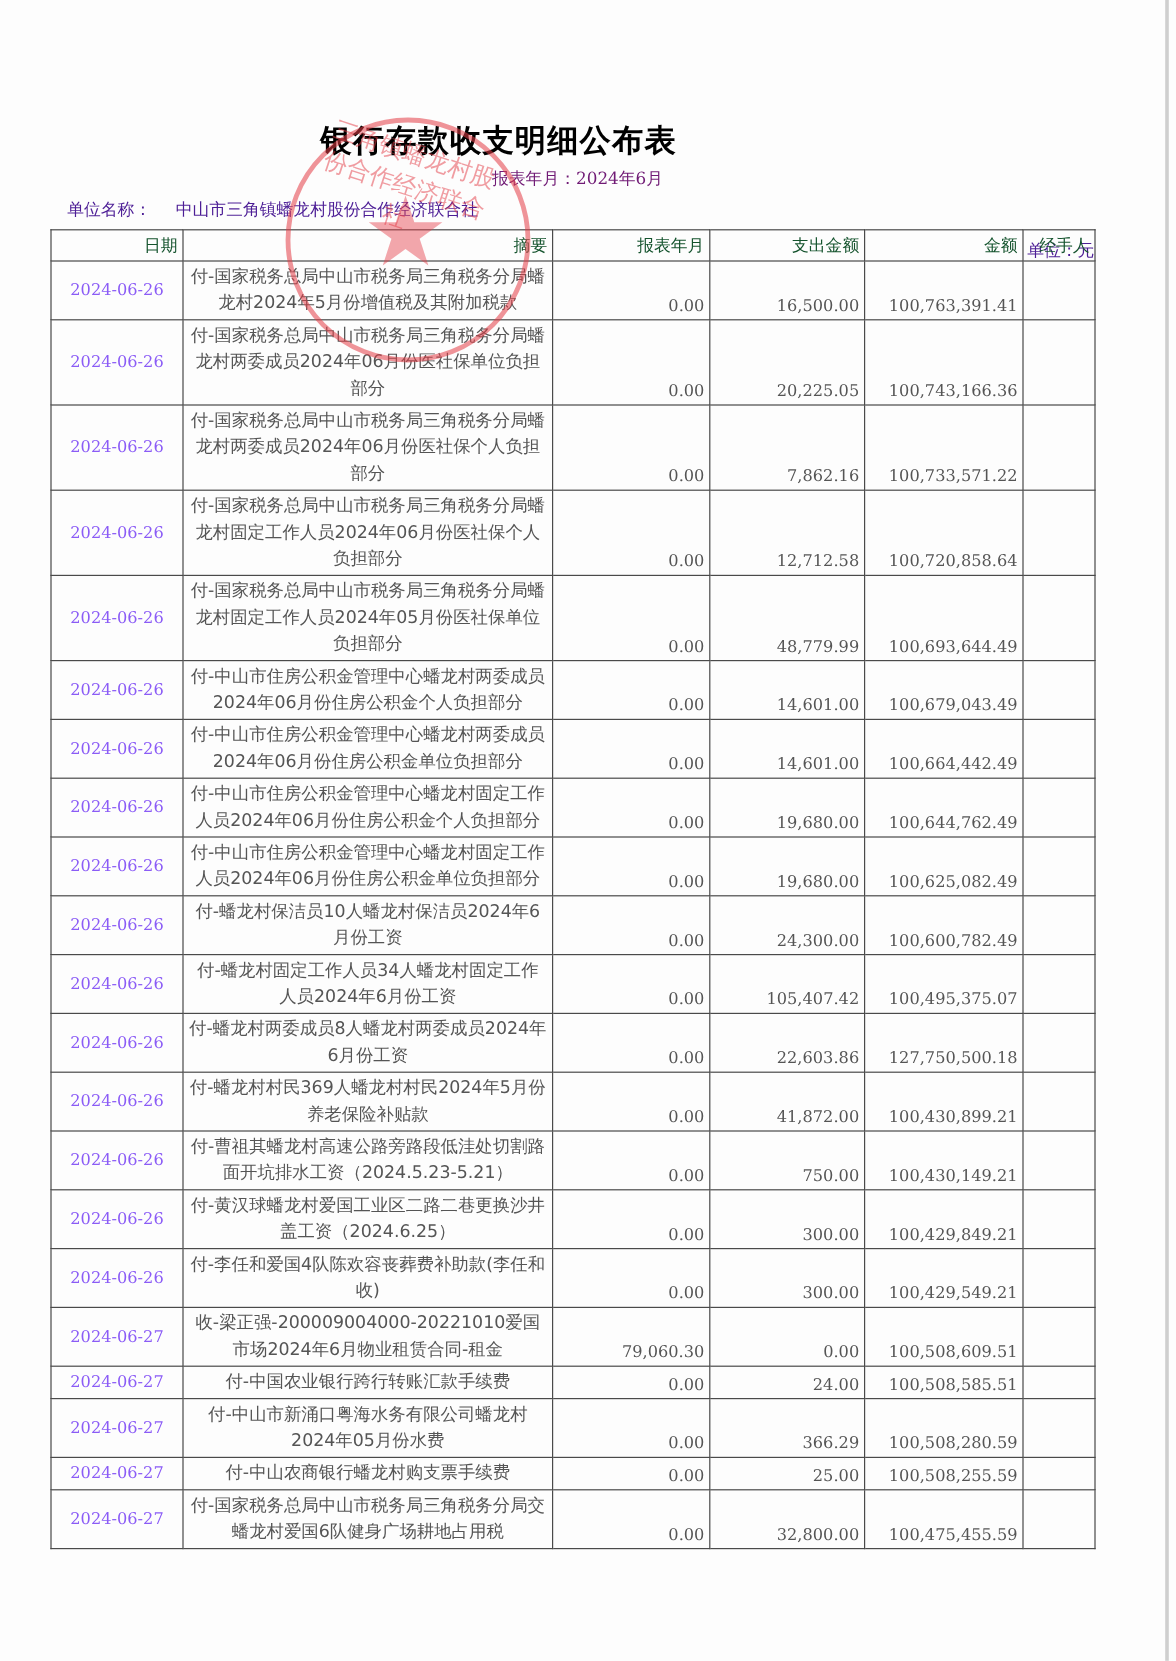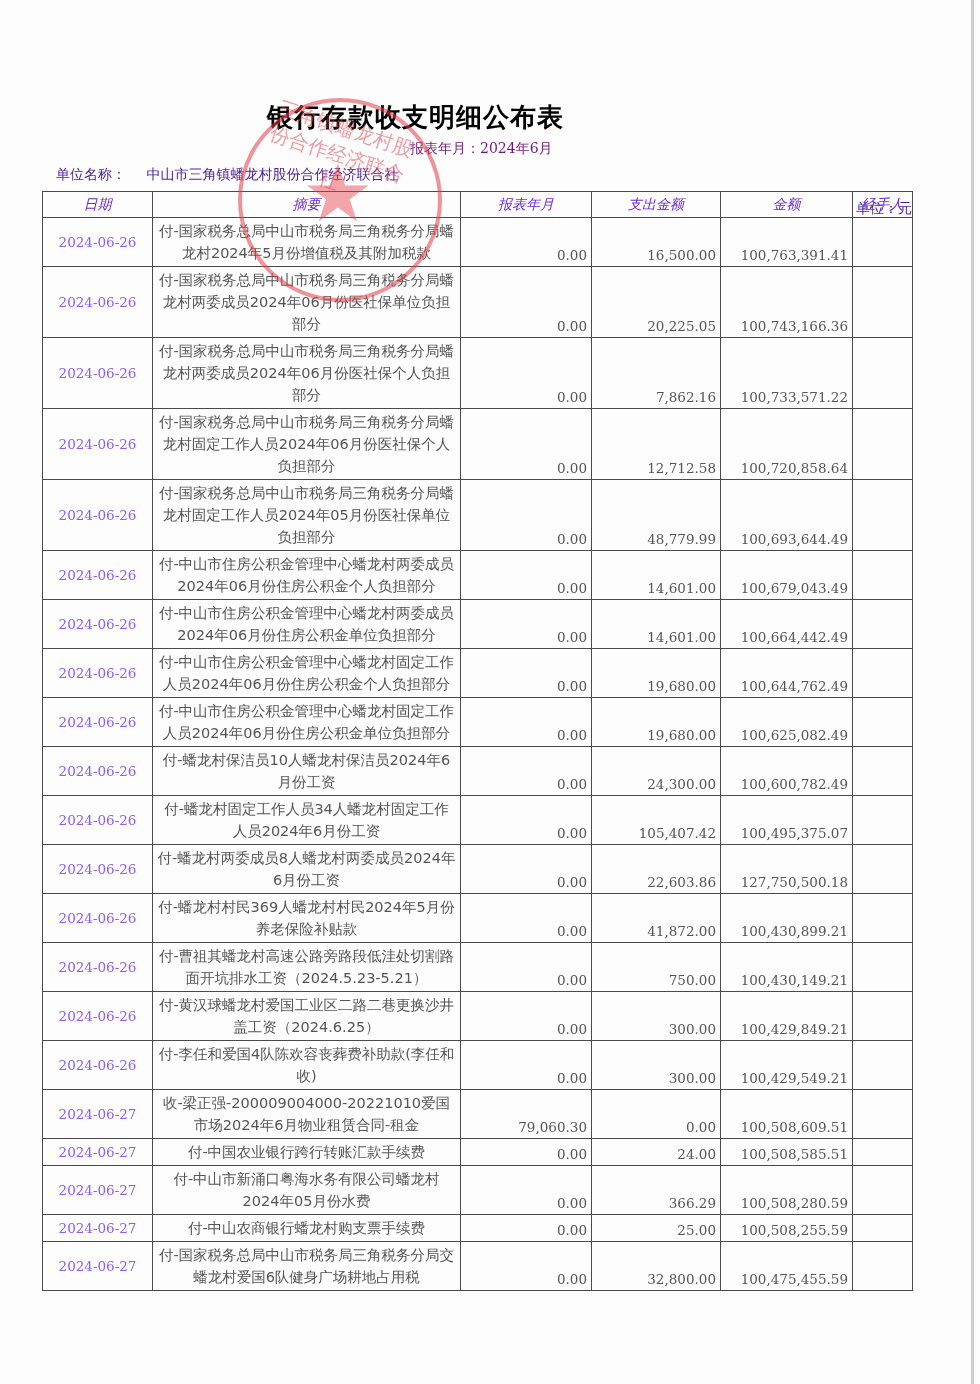--- a/index.html
+++ b/index.html
@@ -19,21 +19,21 @@
   .unit-row { position:absolute; top:166px; left:56px; width:856px; font-size:14px; color:#4c1d95; }
   .unit-row .org-label { display:inline-block; }
   .unit-row .org-name { display:inline-block; margin-left:16px; }
   .unit-row .unit { position:absolute; right:0; top:0;margin-top:34px; }
   table {
     position:absolute; left:42px; top:191px;
     border-collapse:collapse; table-layout:fixed; width:870px;
     font-size:14px;
   }
   th, td { border:1px solid #4a4a4a; padding:0 4px; }
-  th { height:25px; font-weight:normal; text-align:center; color:#6d28d9; font-family:"DejaVu Sans","Liberation Sans",sans-serif;font-style:italic; }
+  th { height:25px; font-weight:normal; text-align:right; color:#14532d; font-family:"DejaVu Sans","Liberation Sans",sans-serif; }
   td.date { text-align:center; vertical-align:middle; color:#8b5cf6; font-size:13.5px; }
   td.summary { vertical-align:top; line-height:22px; padding:2px 4px 2px 4px; color:#555; font-family:"DejaVu Sans","Liberation Sans",sans-serif; font-size:14.5px;text-align:center; }
   td.num { text-align:right; vertical-align:bottom; padding-bottom:3px; color:#555; font-size:13.5px; }
   td.handler { }
   .stamp {
     position:absolute; left:238px; top:98px; width:196px; height:196px;
     border:4px solid rgba(228,60,70,0.55); border-radius:50%;
     pointer-events:none;
   }
   .stamp .star {

